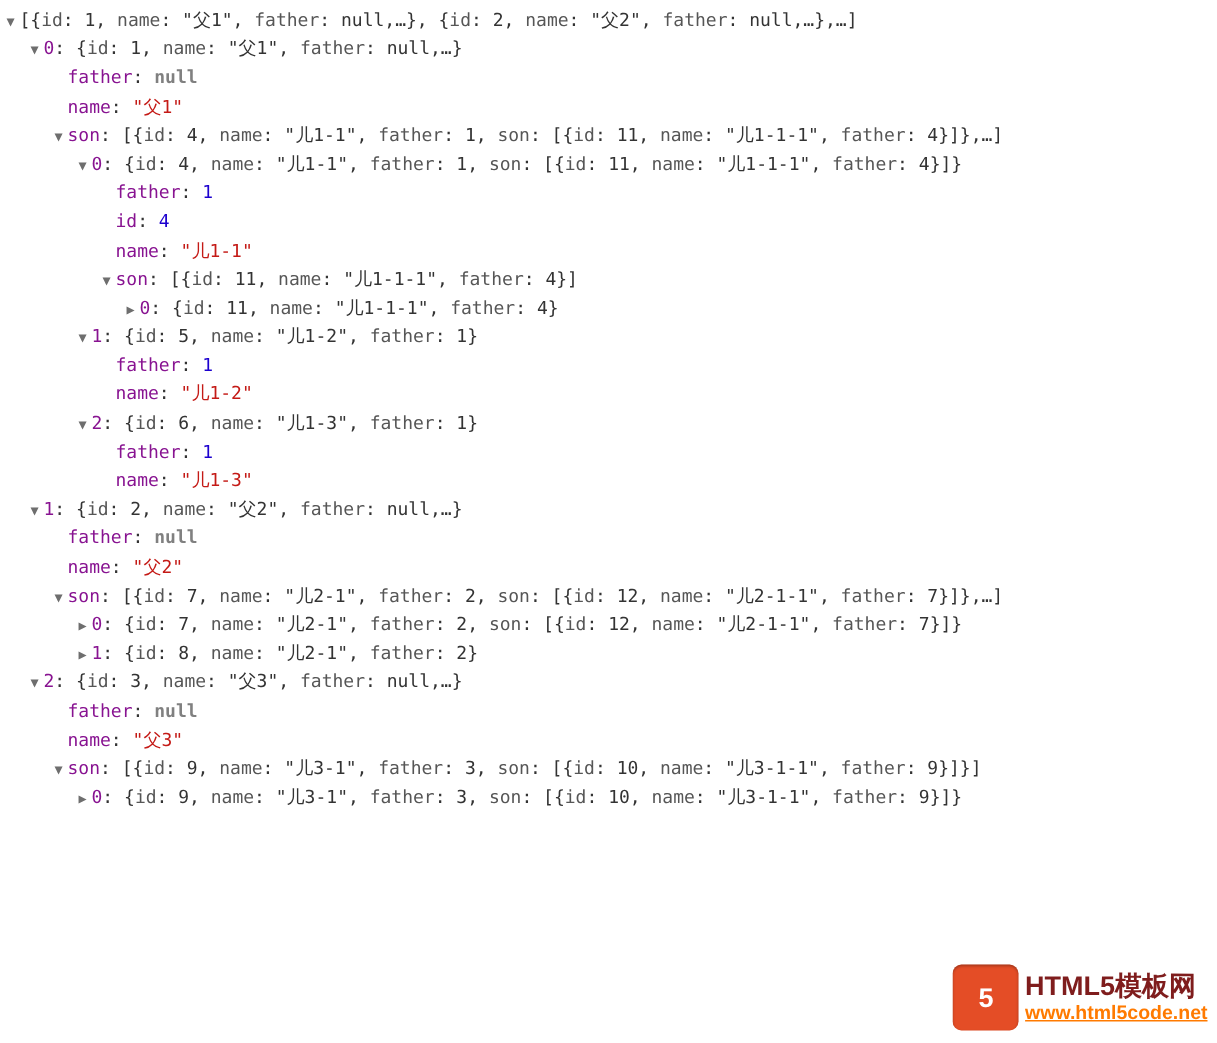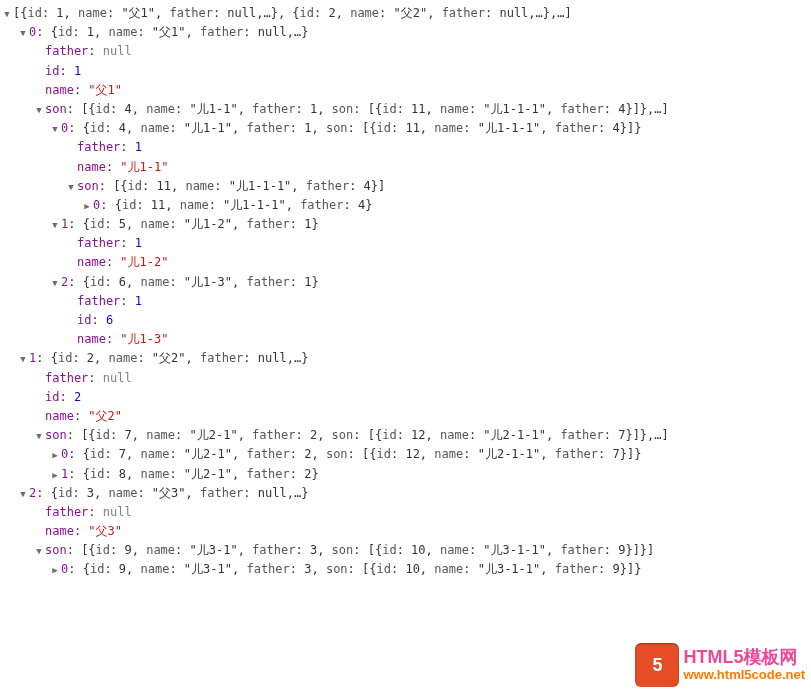--- a/index.html
+++ b/index.html
@@ -26,21 +26,21 @@
     margin-right: 1px;
   }
   .sp {
     display: inline-block;
     width: 11px;
   }
   .ind { display:inline-block; width:16px; }
   .key { color: #881391; }
   .str { color: #c41a16; }
   .num { color: #1c00cf; }
-  .null { color: #808080; }
+  .null { color: #808080; font-weight: bold; }
   .obj { color: #333; }
   .preview .key { color: #565656; }
   .watermark {
     position: fixed;
     right: 6px;
     bottom: 6px;
     height: 48px;
     display: flex;
     align-items: center;
     gap: 4px;
@@ -57,55 +57,54 @@
     font-family: Arial, sans-serif;
     font-weight: bold;
     font-size: 18px;
     box-shadow: 0 1px 2px rgba(0,0,0,.3) inset;
   }
   .wm-text {
     font-family: Arial, sans-serif;
     line-height: 1.15;
   }
   .wm-line1 {
-    color: #ec4899;
+    color: #7f1d1d;
     font-size: 18px;
     font-weight: bold;
   }
   .wm-line2 {
     color: #ff7a00;
     font-size: 13px;
     font-weight: bold;
+    text-decoration: underline;
   }
 </style>
 </head>
 <body>
 
 <div id="tree">
     <div class="row"><span class="arrow">▼</span><span><span class="obj preview">[{<span class="key">id</span>: 1, <span class="key">name</span>: "父1", <span class="key">father</span>: null,…}, {<span class="key">id</span>: 2, <span class="key">name</span>: "父2", <span class="key">father</span>: null,…},…]</span></span></div>
     <div class="row"><span class="ind"></span><span class="arrow">▼</span><span><span class="key">0</span>: <span class="obj preview">{<span class="key">id</span>: 1, <span class="key">name</span>: "父1", <span class="key">father</span>: null,…}</span></span></div>
     <div class="row"><span class="ind"></span><span class="ind"></span><span class="sp"></span><span><span class="key">father</span>: <span class="null">null</span></span></div>
-    <div class="row"><span class="ind"></span><span class="ind"></span><span class="sp"></span><span><span class="key">id</span>: <span class="num">1</span></span></div>
     <div class="row"><span class="ind"></span><span class="ind"></span><span class="sp"></span><span><span class="key">name</span>: <span class="str">"父1"</span></span></div>
     <div class="row"><span class="ind"></span><span class="ind"></span><span class="arrow">▼</span><span><span class="key">son</span>: <span class="obj preview">[{<span class="key">id</span>: 4, <span class="key">name</span>: "儿1-1", <span class="key">father</span>: 1, <span class="key">son</span>: [{<span class="key">id</span>: 11, <span class="key">name</span>: "儿1-1-1", <span class="key">father</span>: 4}]},…]</span></span></div>
     <div class="row"><span class="ind"></span><span class="ind"></span><span class="ind"></span><span class="arrow">▼</span><span><span class="key">0</span>: <span class="obj preview">{<span class="key">id</span>: 4, <span class="key">name</span>: "儿1-1", <span class="key">father</span>: 1, <span class="key">son</span>: [{<span class="key">id</span>: 11, <span class="key">name</span>: "儿1-1-1", <span class="key">father</span>: 4}]}</span></span></div>
     <div class="row"><span class="ind"></span><span class="ind"></span><span class="ind"></span><span class="ind"></span><span class="sp"></span><span><span class="key">father</span>: <span class="num">1</span></span></div>
+    <div class="row"><span class="ind"></span><span class="ind"></span><span class="ind"></span><span class="ind"></span><span class="sp"></span><span><span class="key">id</span>: <span class="num">4</span></span></div>
     <div class="row"><span class="ind"></span><span class="ind"></span><span class="ind"></span><span class="ind"></span><span class="sp"></span><span><span class="key">name</span>: <span class="str">"儿1-1"</span></span></div>
     <div class="row"><span class="ind"></span><span class="ind"></span><span class="ind"></span><span class="ind"></span><span class="arrow">▼</span><span><span class="key">son</span>: <span class="obj preview">[{<span class="key">id</span>: 11, <span class="key">name</span>: "儿1-1-1", <span class="key">father</span>: 4}]</span></span></div>
     <div class="row"><span class="ind"></span><span class="ind"></span><span class="ind"></span><span class="ind"></span><span class="ind"></span><span class="arrow">▶</span><span><span class="key">0</span>: <span class="obj preview">{<span class="key">id</span>: 11, <span class="key">name</span>: "儿1-1-1", <span class="key">father</span>: 4}</span></span></div>
     <div class="row"><span class="ind"></span><span class="ind"></span><span class="ind"></span><span class="arrow">▼</span><span><span class="key">1</span>: <span class="obj preview">{<span class="key">id</span>: 5, <span class="key">name</span>: "儿1-2", <span class="key">father</span>: 1}</span></span></div>
     <div class="row"><span class="ind"></span><span class="ind"></span><span class="ind"></span><span class="ind"></span><span class="sp"></span><span><span class="key">father</span>: <span class="num">1</span></span></div>
     <div class="row"><span class="ind"></span><span class="ind"></span><span class="ind"></span><span class="ind"></span><span class="sp"></span><span><span class="key">name</span>: <span class="str">"儿1-2"</span></span></div>
     <div class="row"><span class="ind"></span><span class="ind"></span><span class="ind"></span><span class="arrow">▼</span><span><span class="key">2</span>: <span class="obj preview">{<span class="key">id</span>: 6, <span class="key">name</span>: "儿1-3", <span class="key">father</span>: 1}</span></span></div>
     <div class="row"><span class="ind"></span><span class="ind"></span><span class="ind"></span><span class="ind"></span><span class="sp"></span><span><span class="key">father</span>: <span class="num">1</span></span></div>
-    <div class="row"><span class="ind"></span><span class="ind"></span><span class="ind"></span><span class="ind"></span><span class="sp"></span><span><span class="key">id</span>: <span class="num">6</span></span></div>
     <div class="row"><span class="ind"></span><span class="ind"></span><span class="ind"></span><span class="ind"></span><span class="sp"></span><span><span class="key">name</span>: <span class="str">"儿1-3"</span></span></div>
     <div class="row"><span class="ind"></span><span class="arrow">▼</span><span><span class="key">1</span>: <span class="obj preview">{<span class="key">id</span>: 2, <span class="key">name</span>: "父2", <span class="key">father</span>: null,…}</span></span></div>
     <div class="row"><span class="ind"></span><span class="ind"></span><span class="sp"></span><span><span class="key">father</span>: <span class="null">null</span></span></div>
-    <div class="row"><span class="ind"></span><span class="ind"></span><span class="sp"></span><span><span class="key">id</span>: <span class="num">2</span></span></div>
     <div class="row"><span class="ind"></span><span class="ind"></span><span class="sp"></span><span><span class="key">name</span>: <span class="str">"父2"</span></span></div>
     <div class="row"><span class="ind"></span><span class="ind"></span><span class="arrow">▼</span><span><span class="key">son</span>: <span class="obj preview">[{<span class="key">id</span>: 7, <span class="key">name</span>: "儿2-1", <span class="key">father</span>: 2, <span class="key">son</span>: [{<span class="key">id</span>: 12, <span class="key">name</span>: "儿2-1-1", <span class="key">father</span>: 7}]},…]</span></span></div>
     <div class="row"><span class="ind"></span><span class="ind"></span><span class="ind"></span><span class="arrow">▶</span><span><span class="key">0</span>: <span class="obj preview">{<span class="key">id</span>: 7, <span class="key">name</span>: "儿2-1", <span class="key">father</span>: 2, <span class="key">son</span>: [{<span class="key">id</span>: 12, <span class="key">name</span>: "儿2-1-1", <span class="key">father</span>: 7}]}</span></span></div>
     <div class="row"><span class="ind"></span><span class="ind"></span><span class="ind"></span><span class="arrow">▶</span><span><span class="key">1</span>: <span class="obj preview">{<span class="key">id</span>: 8, <span class="key">name</span>: "儿2-1", <span class="key">father</span>: 2}</span></span></div>
     <div class="row"><span class="ind"></span><span class="arrow">▼</span><span><span class="key">2</span>: <span class="obj preview">{<span class="key">id</span>: 3, <span class="key">name</span>: "父3", <span class="key">father</span>: null,…}</span></span></div>
     <div class="row"><span class="ind"></span><span class="ind"></span><span class="sp"></span><span><span class="key">father</span>: <span class="null">null</span></span></div>
     <div class="row"><span class="ind"></span><span class="ind"></span><span class="sp"></span><span><span class="key">name</span>: <span class="str">"父3"</span></span></div>
     <div class="row"><span class="ind"></span><span class="ind"></span><span class="arrow">▼</span><span><span class="key">son</span>: <span class="obj preview">[{<span class="key">id</span>: 9, <span class="key">name</span>: "儿3-1", <span class="key">father</span>: 3, <span class="key">son</span>: [{<span class="key">id</span>: 10, <span class="key">name</span>: "儿3-1-1", <span class="key">father</span>: 9}]}]</span></span></div>
     <div class="row"><span class="ind"></span><span class="ind"></span><span class="ind"></span><span class="arrow">▶</span><span><span class="key">0</span>: <span class="obj preview">{<span class="key">id</span>: 9, <span class="key">name</span>: "儿3-1", <span class="key">father</span>: 3, <span class="key">son</span>: [{<span class="key">id</span>: 10, <span class="key">name</span>: "儿3-1-1", <span class="key">father</span>: 9}]}</span></span></div>
   </div>

